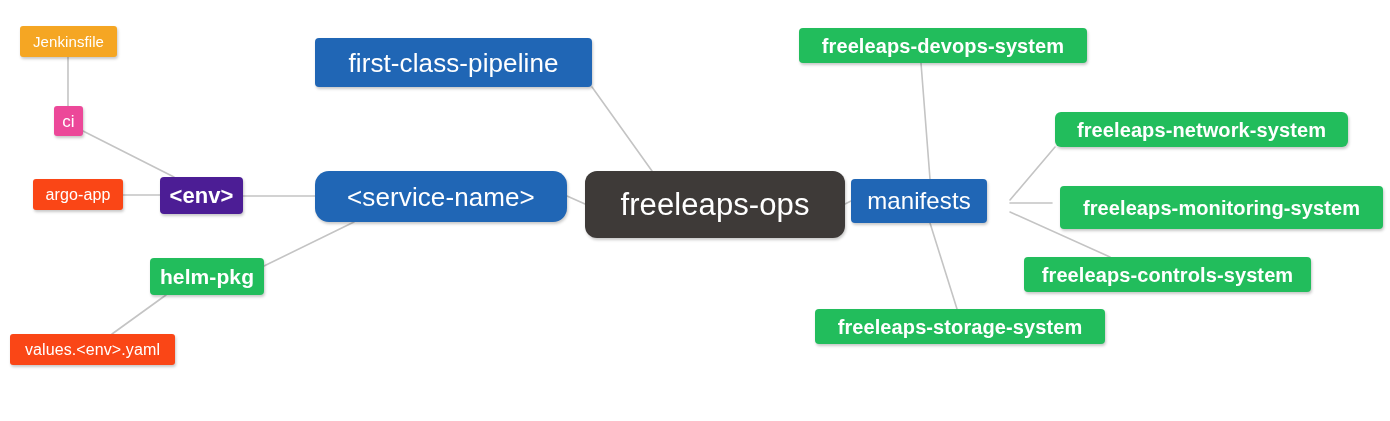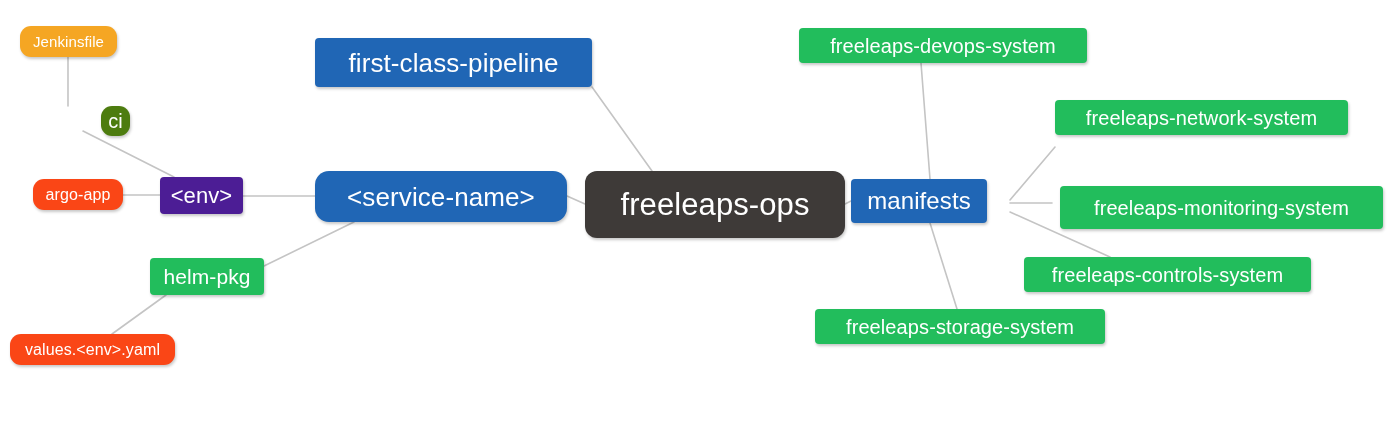--- a/index.html
+++ b/index.html
@@ -38,22 +38,22 @@
     white-space: nowrap;
     line-height: 1;
     letter-spacing: 0.1px;
     box-shadow: 1px 2px 3px rgba(0,0,0,0.22);
     z-index: 2;
     cursor: pointer;
     user-select: none;
   }
   .node-root       { border-radius: 5px; }
   .node-l1         { border-radius: 4px; }
-  .node-l2         { border-radius: 4px; }
-  .node-l3         { border-radius: 11px; }
+  .node-l2         { border-radius: 4px; font-weight: bold; }
+  .node-l3         { border-radius: 3px; }
 </style>
 </head>
 <body>
 
 <div id="mindmap">
   <svg id="edge-layer" viewBox="0 0 1390 421" xmlns="http://www.w3.org/2000/svg">
       <path d="M 585 204 L 567 196" fill="none" stroke="#c4c4c4" stroke-width="1.6" stroke-linecap="round"></path>
       <path d="M 845 204 L 851 201" fill="none" stroke="#c4c4c4" stroke-width="1.6" stroke-linecap="round"></path>
       <path d="M 592 87 L 652 171" fill="none" stroke="#c4c4c4" stroke-width="1.6" stroke-linecap="round"></path>
       <path d="M 315 196 L 243 196" fill="none" stroke="#c4c4c4" stroke-width="1.6" stroke-linecap="round"></path>
@@ -67,22 +67,22 @@
       <path d="M 1010 203 L 1052 203" fill="none" stroke="#c4c4c4" stroke-width="1.6" stroke-linecap="round"></path>
       <path d="M 1010 212 L 1110 257" fill="none" stroke="#c4c4c4" stroke-width="1.6" stroke-linecap="round"></path>
       <path d="M 930 223 L 957 309" fill="none" stroke="#c4c4c4" stroke-width="1.6" stroke-linecap="round"></path>
     </svg>
 <div class="node node-root" style="left: 585px; top: 171px; width: 260px; height: 67px; background: rgb(62, 58, 56); font-size: 31px; border-radius: 12px;">freeleaps-ops</div>
     <div class="node node-l1" style="left: 315px; top: 171px; width: 252px; height: 51px; background: rgb(32, 102, 181); font-size: 26px; border-radius: 14px;">&lt;service-name&gt;</div>
     <div class="node node-l1" style="left: 851px; top: 179px; width: 136px; height: 44px; background: rgb(32, 102, 181); font-size: 24px;">manifests</div>
     <div class="node node-l1" style="left: 315px; top: 38px; width: 277px; height: 49px; background: rgb(32, 102, 181); font-size: 26px;">first-class-pipeline</div>
     <div class="node node-l2" style="left: 160px; top: 177px; width: 83px; height: 37px; background: #4c1d95; font-size: 22px;">&lt;env&gt;</div>
     <div class="node node-l2" style="left: 150px; top: 258px; width: 114px; height: 37px; background: rgb(34, 189, 92); font-size: 21px;">helm-pkg</div>
-    <div class="node node-l3" style="left: 54px; top: 106px; width: 29px; height: 30px; background: #4d7c0f; font-size: 20px; margin-left: 47px;">ci</div>
+    <div class="node node-l3" style="left: 54px; top: 106px; width: 29px; height: 30px; background: #ec4899; font-size: 17px;">ci</div>
     <div class="node node-l3" style="left: 33px; top: 179px; width: 90px; height: 31px; background: rgb(250, 70, 22); font-size: 16px;">argo-app</div>
     <div class="node node-l3" style="left: 10px; top: 334px; width: 165px; height: 31px; background: rgb(250, 70, 22); font-size: 16px;">values.&lt;env&gt;.yaml</div>
     <div class="node node-l3" style="left: 20px; top: 26px; width: 97px; height: 31px; background: rgb(245, 166, 35); font-size: 15px;">Jenkinsfile</div>
     <div class="node node-l2" style="left: 799px; top: 28px; width: 288px; height: 35px; background: rgb(34, 189, 92); font-size: 20px;">freeleaps-devops-system</div>
-    <div class="node node-l2" style="left: 1055px; top: 100px; width: 293px; height: 35px; background: rgb(34, 189, 92); font-size: 20px;">freeleaps-network-system</div>
+    <div class="node node-l2" style="left: 1055px; top: 112px; width: 293px; height: 35px; background: rgb(34, 189, 92); font-size: 20px; border-radius: 6px;">freeleaps-network-system</div>
     <div class="node node-l2" style="left: 1052px; top: 186px; width: 323px; height: 43px; background: rgb(34, 189, 92); font-size: 20px; margin-left: 8px;">freeleaps-monitoring-system</div>
     <div class="node node-l2" style="left: 1024px; top: 257px; width: 287px; height: 35px; background: rgb(34, 189, 92); font-size: 20px;">freeleaps-controls-system</div>
     <div class="node node-l2" style="left: 815px; top: 309px; width: 290px; height: 35px; background: rgb(34, 189, 92); font-size: 20px;">freeleaps-storage-system</div>
   </div>
 
 </body></html>

